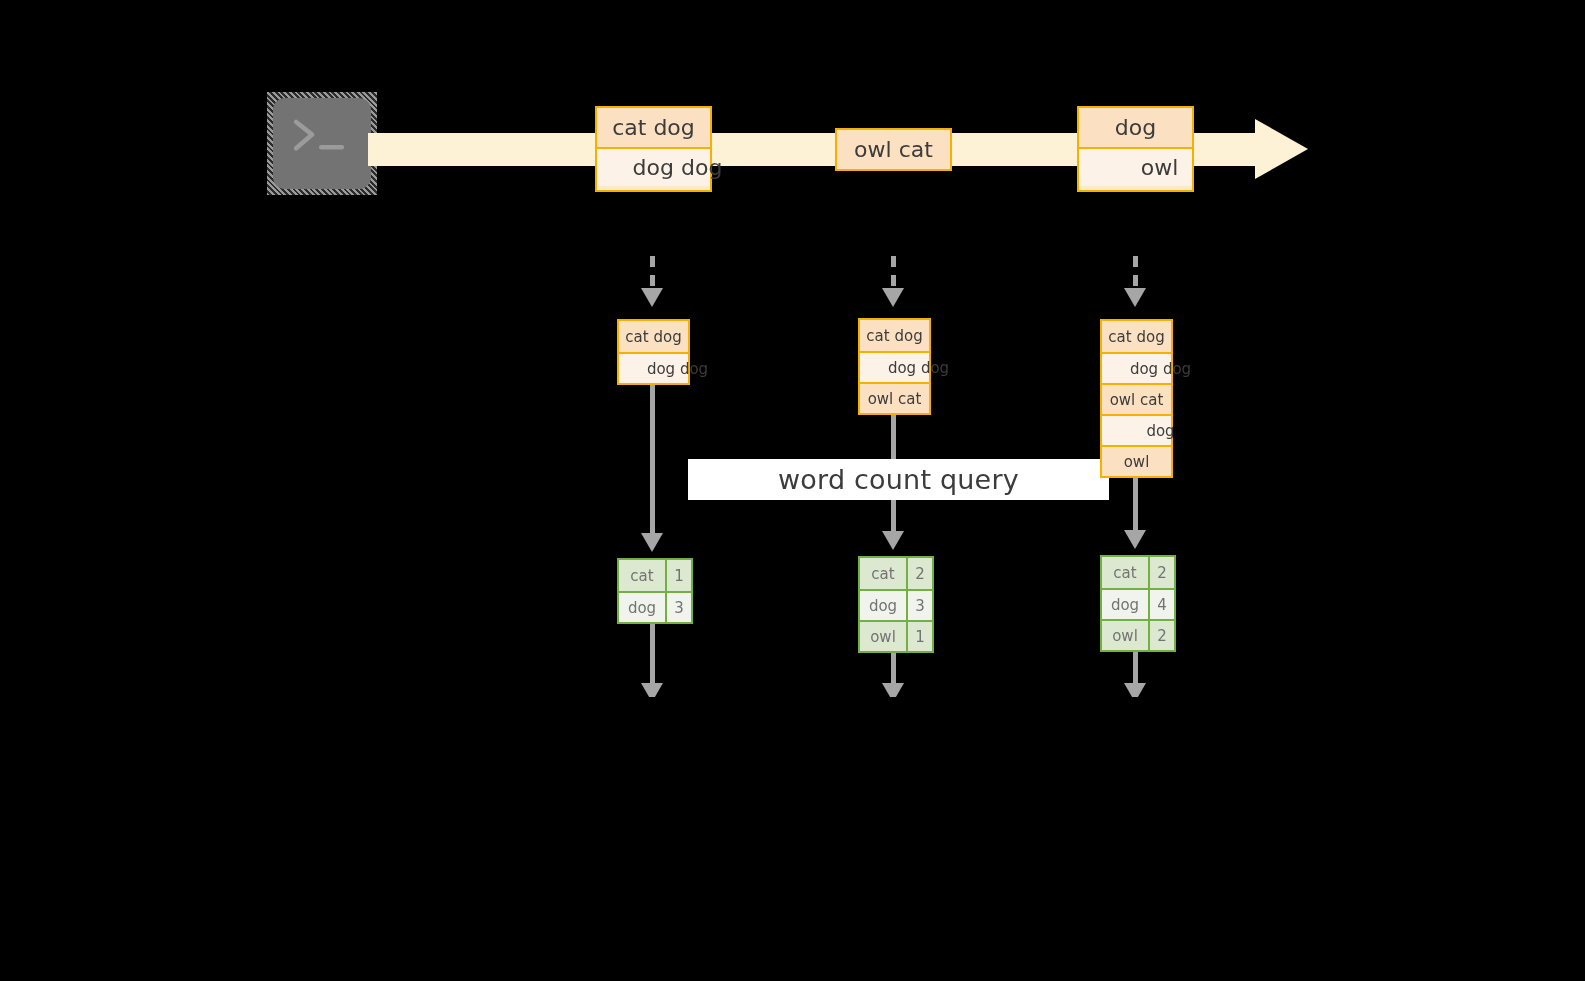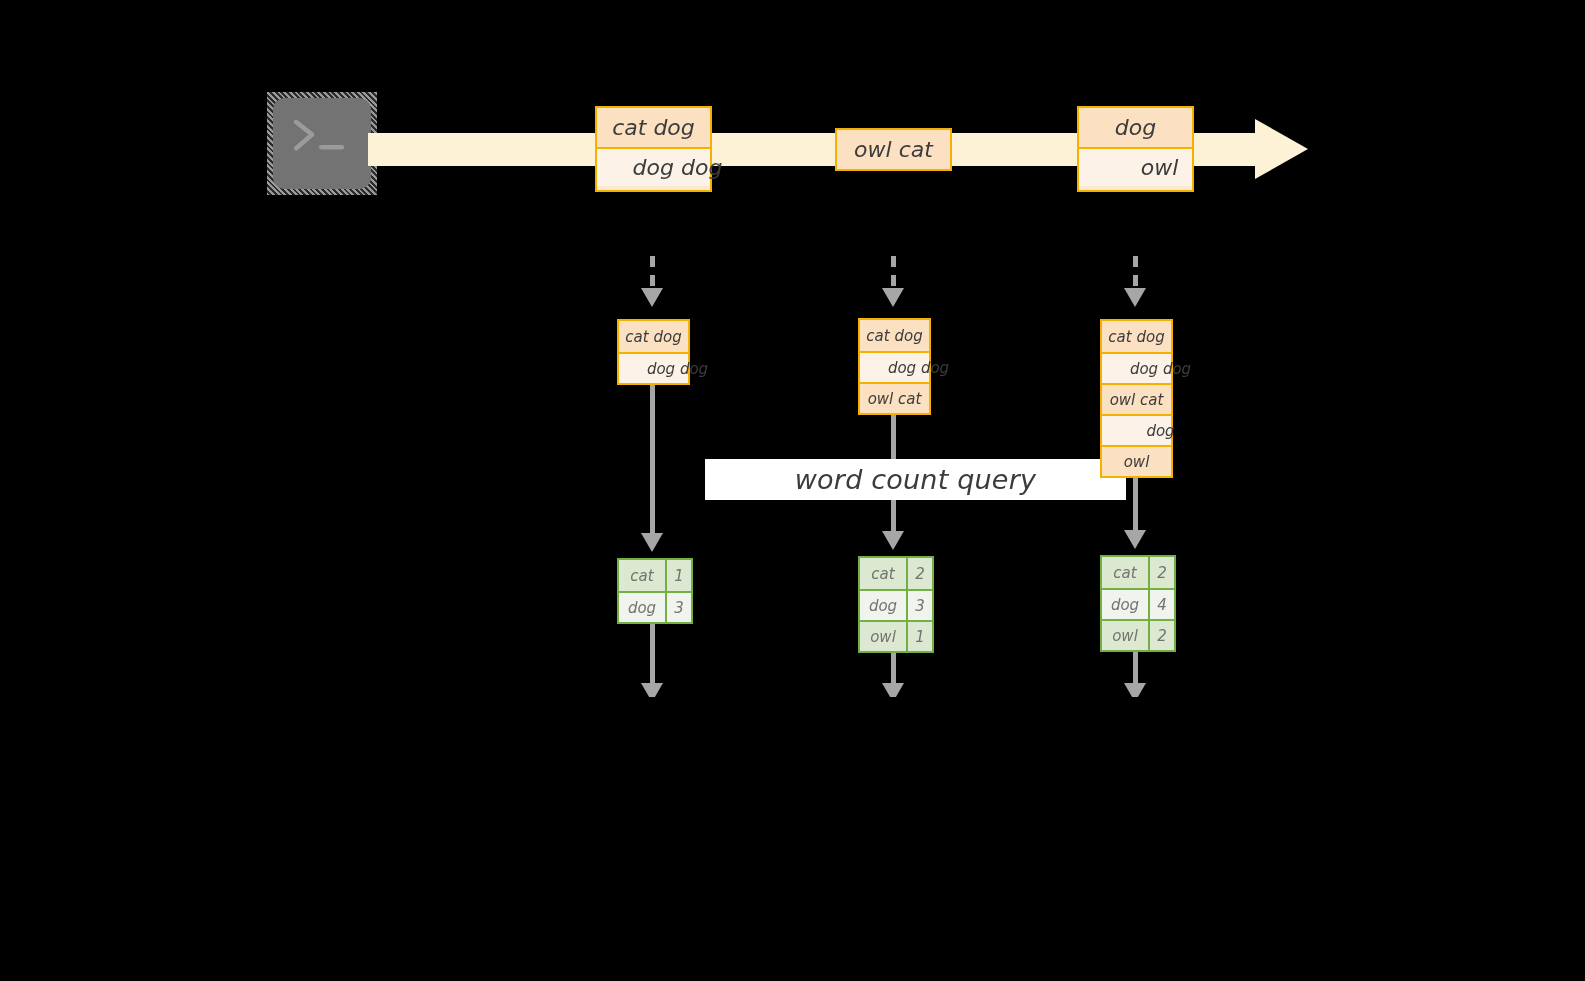--- a/index.html
+++ b/index.html
@@ -2,21 +2,20 @@
 <html><head>
 <meta charset="utf-8">
 <style>
   html,body{margin:0;padding:0;background:#000;}
   #stage{
     position:relative;
     width:1585px;height:697px;
     background:#000000;
     font-family:"DejaVu Sans", sans-serif;
     overflow:hidden;
-    font-style:italic;
   }
 
   
   .term{
     position:absolute;
     background:
       repeating-linear-gradient(45deg,
         #9a9a9a 0px,#9a9a9a 2px,
         #2b2b2b 2px,#2b2b2b 4px);
     padding:6px;
@@ -258,17 +257,17 @@
 
   <div class="term term-sm" style="left:1100px;top:712px;width:74px;height:72px;">
     <div class="term-inner">
       <svg class="term-glyph" viewBox="0 0 60 34">
         <path d="M8 5 L22 16 L8 28" fill="none" stroke="#9b9b9b" stroke-width="5" stroke-linecap="round" stroke-linejoin="round"></path>
         <path d="M30 27 L48 27" fill="none" stroke="#9b9b9b" stroke-width="5" stroke-linecap="round"></path>
       </svg>
     </div>
   </div>
 
-  <div class="banner" style="left:705px;top:459px;width:421px;height:41px;z-index:2;">
+  <div class="banner" style="left:688px;top:459px;width:421px;height:41px;z-index:2;">
     <span>word count query</span>
   </div>
 
 </div>
 
 </body></html>

